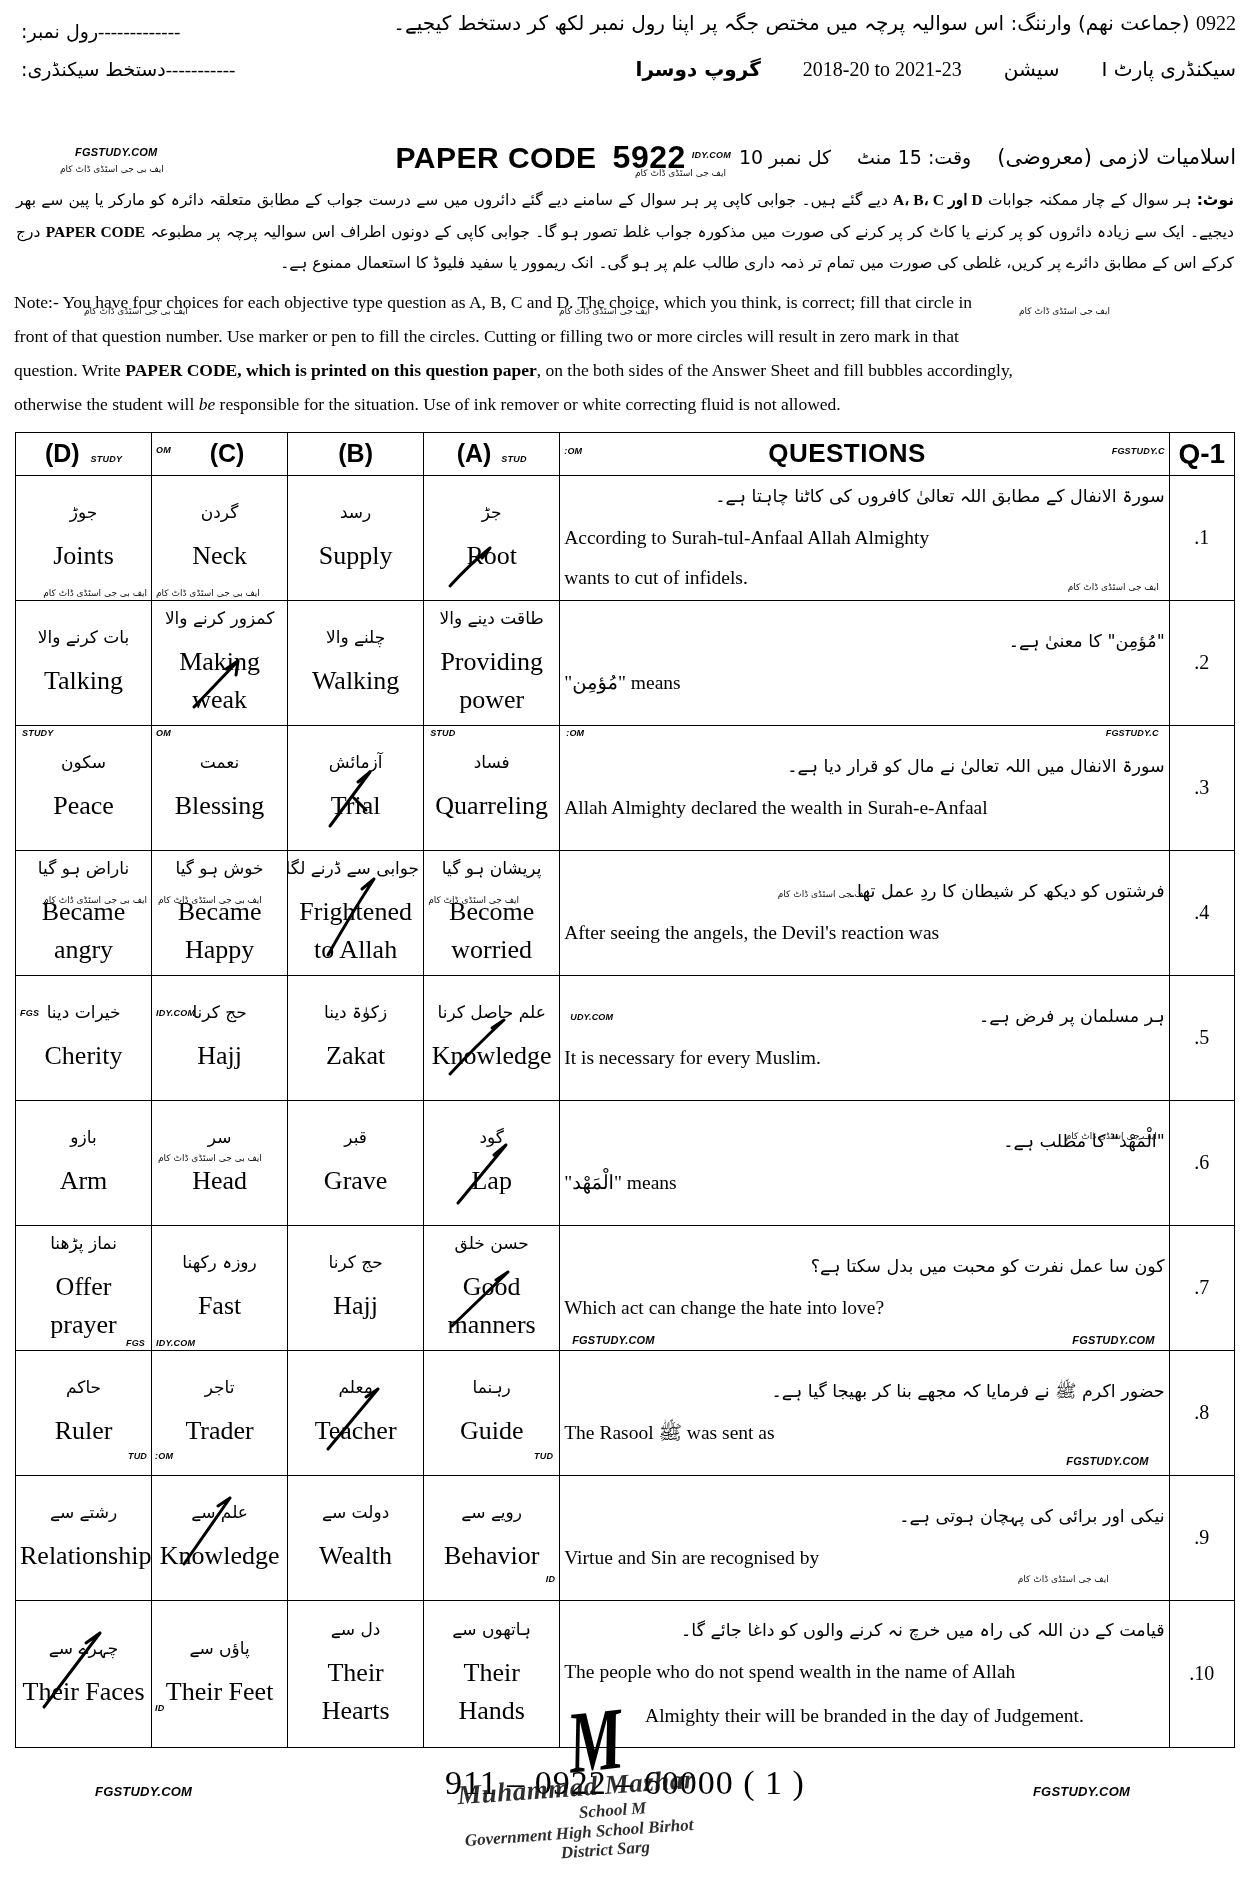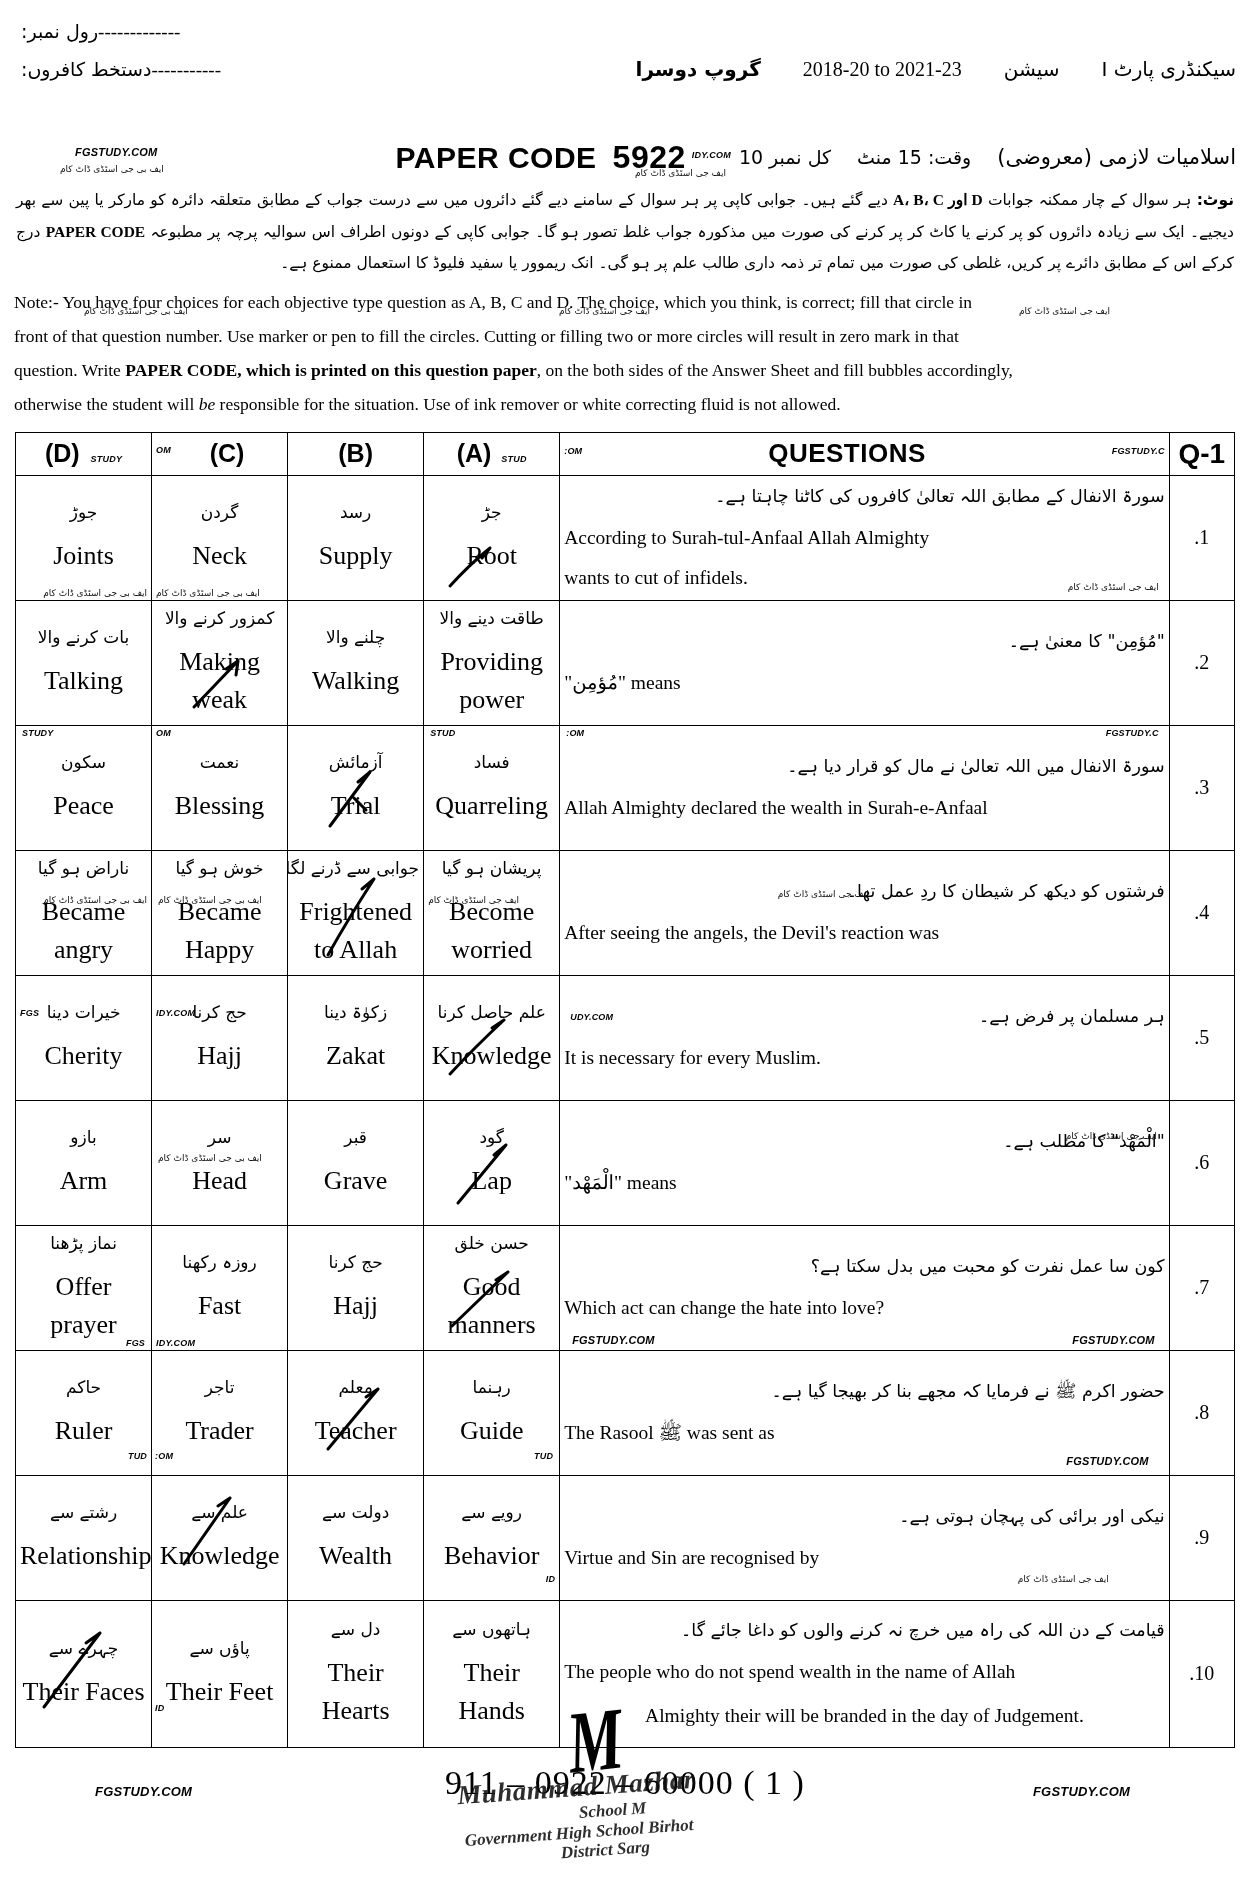--- a/index.html
+++ b/index.html
@@ -265,26 +265,33 @@
 
 <div class="page">
 
   <div class="hdr">
     <div class="hdr-row">
       <div class="hdr-left">
         <div class="field-line">
           <span class="dots">-------------</span><span>رول نمبر:</span>
         </div>
       </div>
+      <div class="hdr-right">
+        <div>
+          <span class="en">0922</span>
+          <span>(جماعت نهم)</span>
+          <span>وارننگ: اس سوالیہ پرچہ میں مختص جگہ پر اپنا رول نمبر لکھ کر دستخط کیجیے۔</span>
+        </div>
+      </div>
     </div>
 
     <div class="hdr-row" style="height:46px;">
       <div class="hdr-left" style="padding-top:2px;">
         <div class="field-line">
-          <span class="dots">-----------</span><span>دستخط کافروں:</span>
+          <span class="dots">-----------</span><span>دستخط سیکنڈری:</span>
         </div>
       </div>
       <div class="hdr-right">
         <div class="hdr-line2">
           <span>سیکنڈری پارٹ I</span>
           <span>سیشن</span>
           <span class="en">2018-20 to 2021-23</span>
           <span style="font-weight:bold;">گروپ دوسرا</span>
         </div>
       </div>

